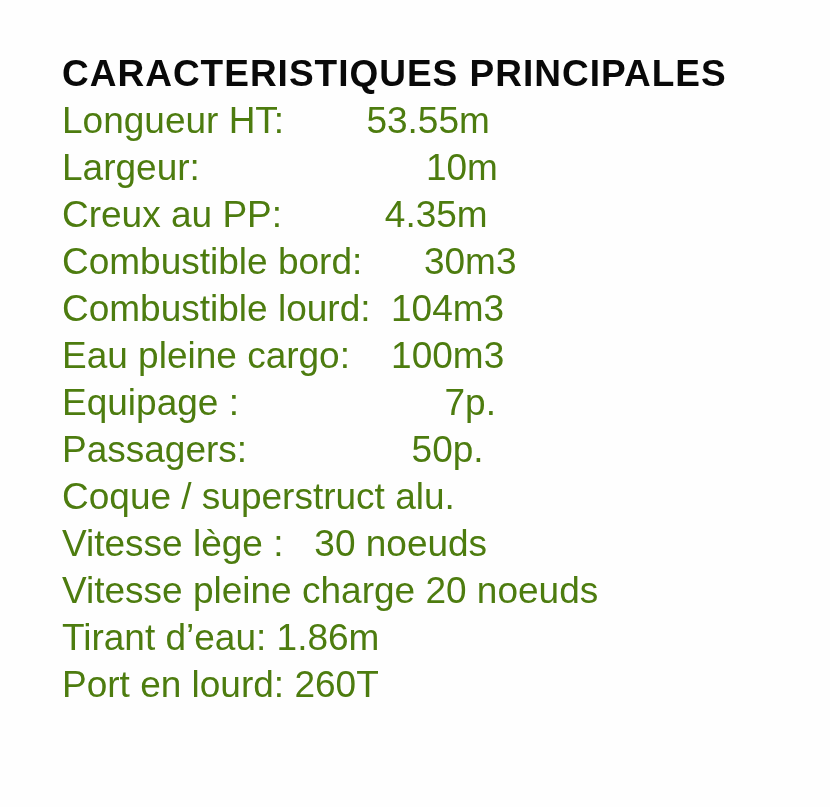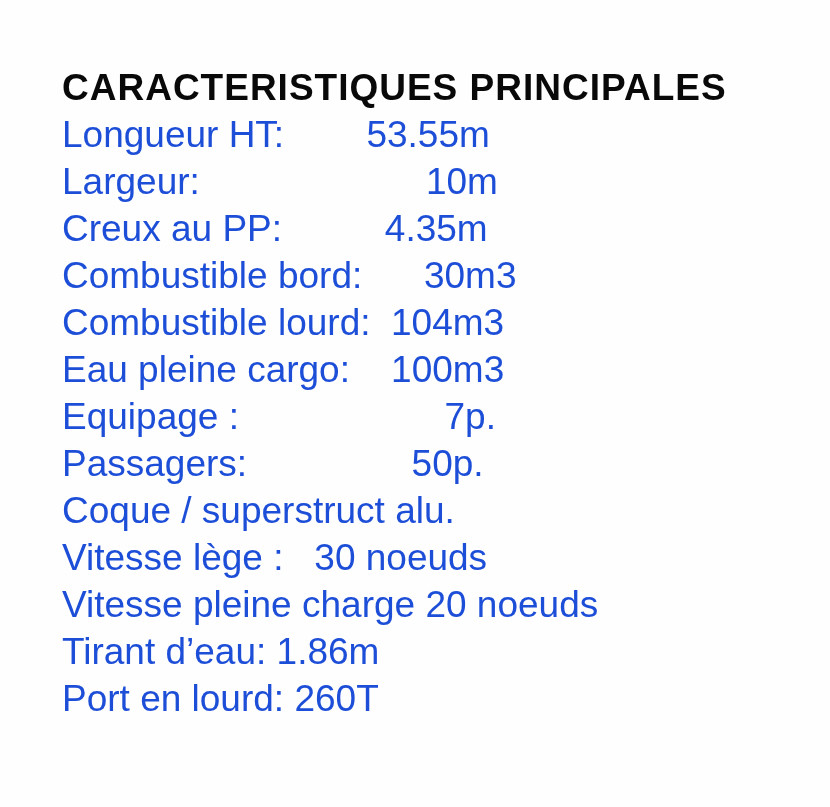--- a/index.html
+++ b/index.html
@@ -22,28 +22,27 @@
     left: 62px;
     right: 20px;
   }
   .doc-title {
     font-size: 37px;
     font-weight: bold;
     letter-spacing: 1px;
     line-height: 47px;
     white-space: pre;
     color: #090909;
-    margin-top: 14px;
   }
   .spec-line {
     font-size: 37px;
     font-weight: normal;
     line-height: 47px;
     white-space: pre;
-    color: #1d4ed8;
+    color: #4d7c0f;
   }
 </style>
 </head>
 <body>
 
 <div class="page">
   <div class="text-block">
     <div class="doc-title">CARACTERISTIQUES PRINCIPALES</div>
     <div class="spec-line">Longueur HT:        53.55m</div>
     <div class="spec-line">Largeur:                      10m</div>

